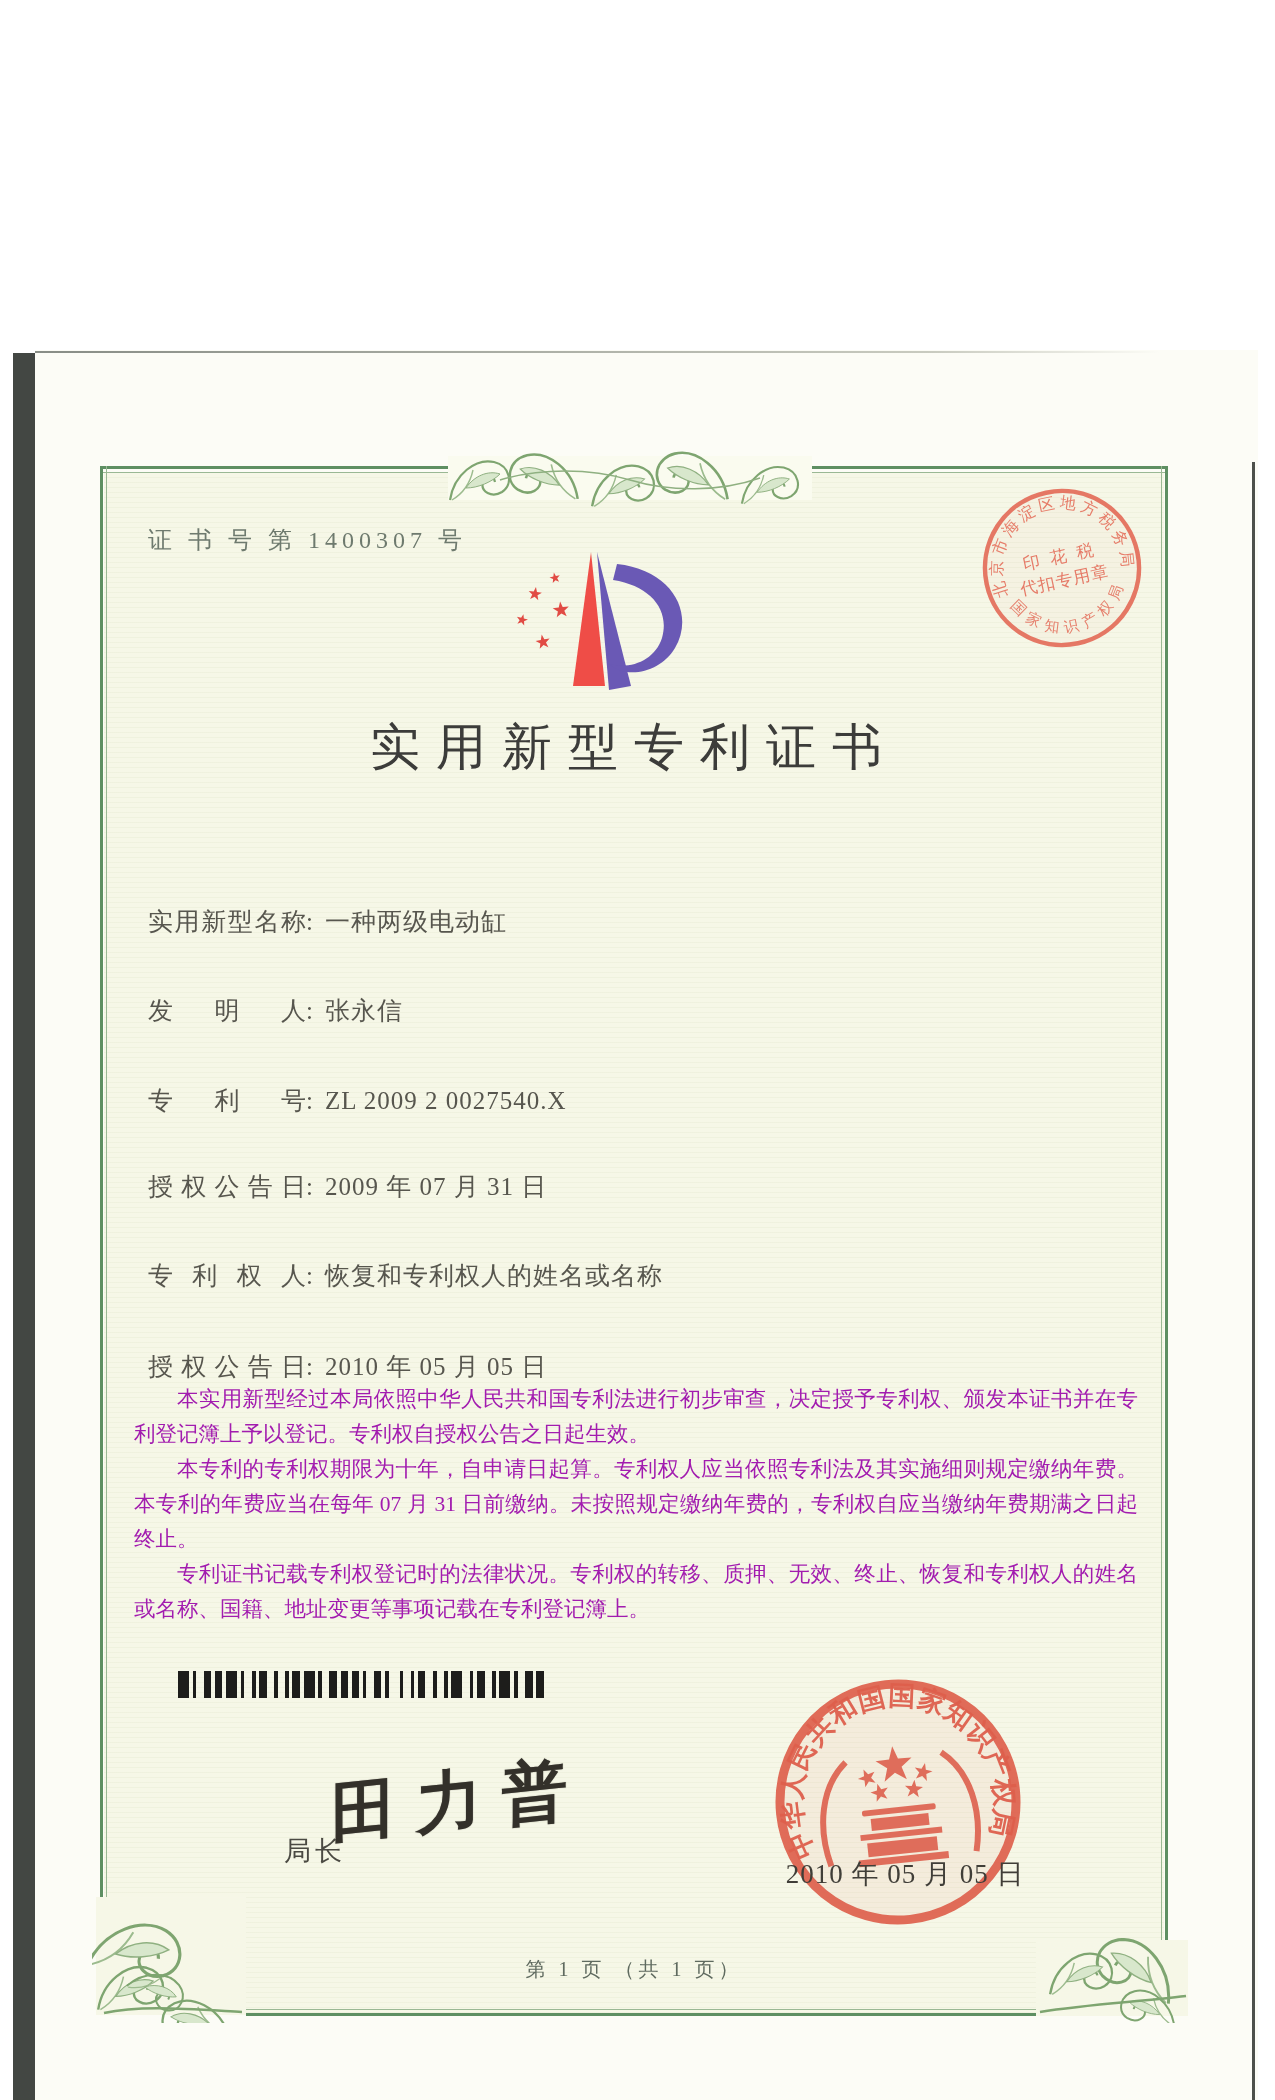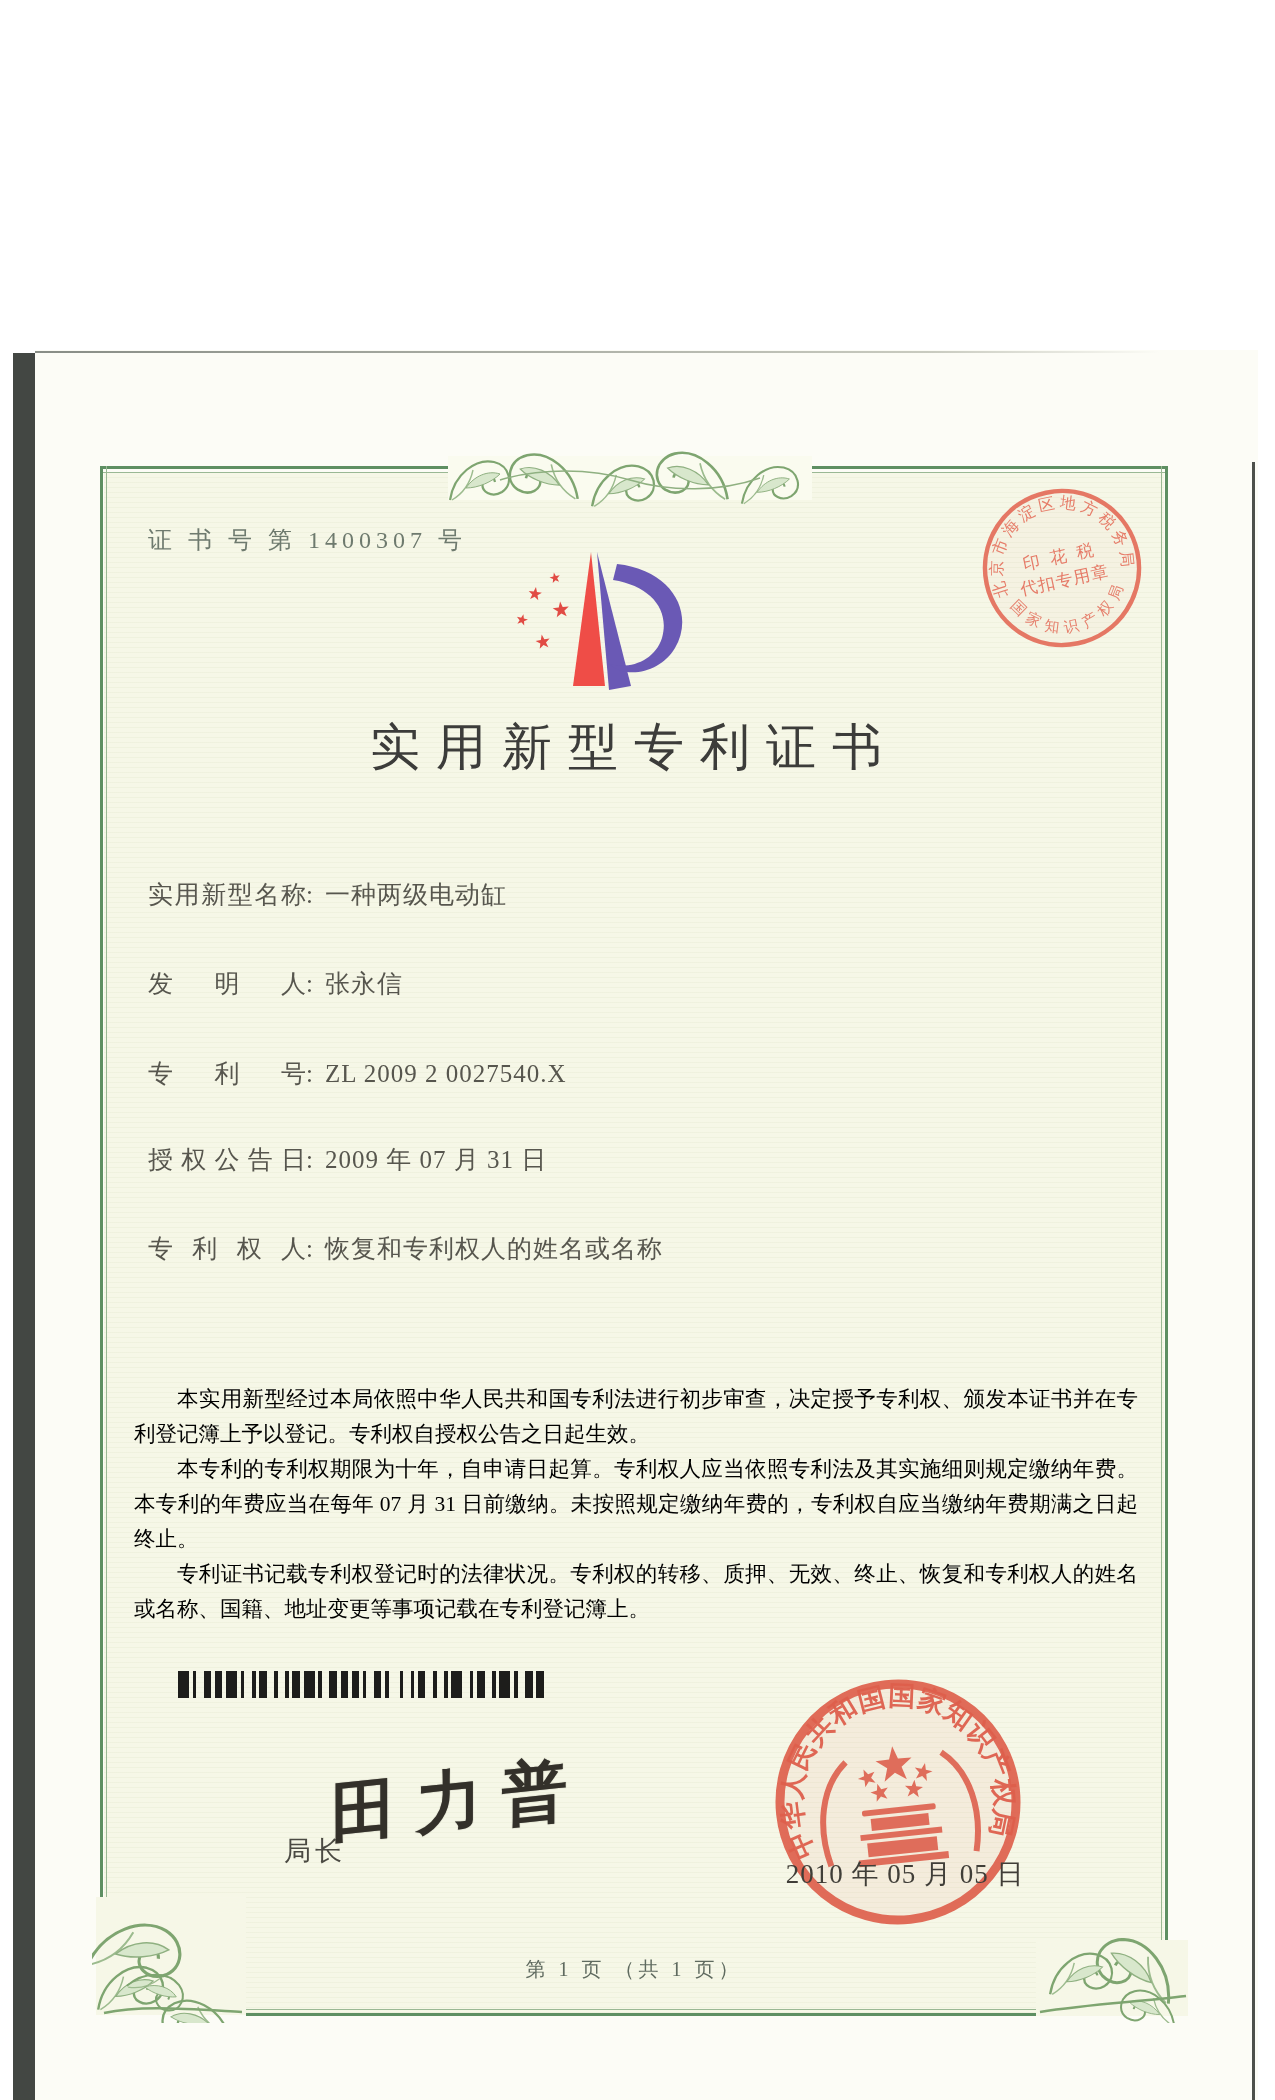--- a/index.html
+++ b/index.html
@@ -33,25 +33,25 @@
   #frame-left{left:100px;top:466px;height:1440px;}
   #frame-right{left:1161px;top:466px;height:1484px;}
   #frame-bottom{left:246px;top:2009px;width:814px;}
 
   
   #cert-no{left:148px;top:524px;font-size:24px;letter-spacing:5px;color:#6e7a6e;}
   #title{left:100px;top:714px;width:1068px;text-align:center;font-size:50px;
     letter-spacing:16px;color:#3c3c3a;font-weight:400;}
   #fields{left:148px;top:878px;width:900px;height:480px;}
   .field-row{position:absolute;left:0;font-size:25px;color:#57564e;white-space:nowrap;}
-  .field-label{display:inline-block;width:158px;text-align:justify;text-align-last:justify;}
+  .field-label{display:inline-block;width:158px;text-align:justify;text-align-last:justify;margin-top:27px;}
   .field-colon{margin-right:12px;}
   .field-value{letter-spacing:1px;}
   #paras{left:134px;top:1382px;width:1004px;font-size:21.5px;line-height:35px;
-    color:#000000;text-align:justify;}
+    color:#a21caf;text-align:justify;}
   #paras p{margin:0;text-indent:2em;}
   #footer{left:100px;top:1956px;width:1068px;text-align:center;font-size:20px;
     letter-spacing:4px;color:#5f6a5f;}
 
   
   #barcode{left:178px;top:1671px;width:386px;height:27px;font-size:0;
     white-space:nowrap;overflow:hidden;}
   #barcode span{display:inline-block;height:100%;}
 
   
@@ -140,20 +140,21 @@
 </svg>
 
 <div class="abs" id="title">实用新型专利证书</div>
 
 <div class="abs" id="fields">
   <div class="field-row" style="top:0"><span class="field-label">实用新型名称</span><span class="field-colon">:</span><span class="field-value">一种两级电动缸</span></div>
   <div class="field-row" style="top:89px"><span class="field-label">发明人</span><span class="field-colon">:</span><span class="field-value">张永信</span></div>
   <div class="field-row" style="top:179px"><span class="field-label">专利号</span><span class="field-colon">:</span><span class="field-value">ZL 2009 2 0027540.X</span></div>
   <div class="field-row" style="top:265px"><span class="field-label">授权公告日</span><span class="field-colon">:</span><span class="field-value">2009 年 07 月 31 日</span></div>
   <div class="field-row" style="top:354px"><span class="field-label">专利权人</span><span class="field-colon">:</span><span class="field-value">恢复和专利权人的姓名或名称</span></div>
+  <div class="field-row" style="top:445px"><span class="field-label">授权公告日</span><span class="field-colon">:</span><span class="field-value">2010 年 05 月 05 日</span></div>
 </div>
 
 <div class="abs" id="paras">
   <p>本实用新型经过本局依照中华人民共和国专利法进行初步审查，决定授予专利权、颁发本证书并在专利登记簿上予以登记。专利权自授权公告之日起生效。</p>
   <p>本专利的专利权期限为十年，自申请日起算。专利权人应当依照专利法及其实施细则规定缴纳年费。本专利的年费应当在每年 07 月 31 日前缴纳。未按照规定缴纳年费的，专利权自应当缴纳年费期满之日起终止。</p>
   <p>专利证书记载专利权登记时的法律状况。专利权的转移、质押、无效、终止、恢复和专利权人的姓名或名称、国籍、地址变更等事项记载在专利登记簿上。</p>
 </div>
 
 <div class="abs" id="barcode"><span style="width:11.100000000000001px;background:#1d1d1b;"></span><span style="width:3.7px;"></span><span style="width:3.7px;background:#1d1d1b;"></span><span style="width:7.4px;"></span><span style="width:7.4px;background:#1d1d1b;"></span><span style="width:3.7px;"></span><span style="width:7.4px;background:#1d1d1b;"></span><span style="width:3.7px;"></span><span style="width:11.100000000000001px;background:#1d1d1b;"></span><span style="width:3.7px;"></span><span style="width:3.7px;background:#1d1d1b;"></span><span style="width:7.4px;"></span><span style="width:3.7px;background:#1d1d1b;"></span><span style="width:3.7px;"></span><span style="width:7.4px;background:#1d1d1b;"></span><span style="width:7.4px;"></span><span style="width:3.7px;background:#1d1d1b;"></span><span style="width:7.4px;"></span><span style="width:3.7px;background:#1d1d1b;"></span><span style="width:3.7px;"></span><span style="width:7.4px;background:#1d1d1b;"></span><span style="width:3.7px;"></span><span style="width:11.100000000000001px;background:#1d1d1b;"></span><span style="width:3.7px;"></span><span style="width:3.7px;background:#1d1d1b;"></span><span style="width:7.4px;"></span><span style="width:7.4px;background:#1d1d1b;"></span><span style="width:3.7px;"></span><span style="width:7.4px;background:#1d1d1b;"></span><span style="width:3.7px;"></span><span style="width:7.4px;background:#1d1d1b;"></span><span style="width:3.7px;"></span><span style="width:3.7px;background:#1d1d1b;"></span><span style="width:7.4px;"></span><span style="width:7.4px;background:#1d1d1b;"></span><span style="width:3.7px;"></span><span style="width:3.7px;background:#1d1d1b;"></span><span style="width:11.100000000000001px;"></span><span style="width:3.7px;background:#1d1d1b;"></span><span style="width:7.4px;"></span><span style="width:3.7px;background:#1d1d1b;"></span><span style="width:3.7px;"></span><span style="width:7.4px;background:#1d1d1b;"></span><span style="width:7.4px;"></span><span style="width:3.7px;background:#1d1d1b;"></span><span style="width:7.4px;"></span><span style="width:3.7px;background:#1d1d1b;"></span><span style="width:3.7px;"></span><span style="width:11.100000000000001px;background:#1d1d1b;"></span><span style="width:7.4px;"></span><span style="width:3.7px;background:#1d1d1b;"></span><span style="width:3.7px;"></span><span style="width:7.4px;background:#1d1d1b;"></span><span style="width:7.4px;"></span><span style="width:3.7px;background:#1d1d1b;"></span><span style="width:3.7px;"></span><span style="width:11.100000000000001px;background:#1d1d1b;"></span><span style="width:3.7px;"></span><span style="width:3.7px;background:#1d1d1b;"></span><span style="width:7.4px;"></span><span style="width:7.4px;background:#1d1d1b;"></span><span style="width:3.7px;"></span><span style="width:7.4px;background:#1d1d1b;"></span><span style="width:3.7px;"></span></div>
 

